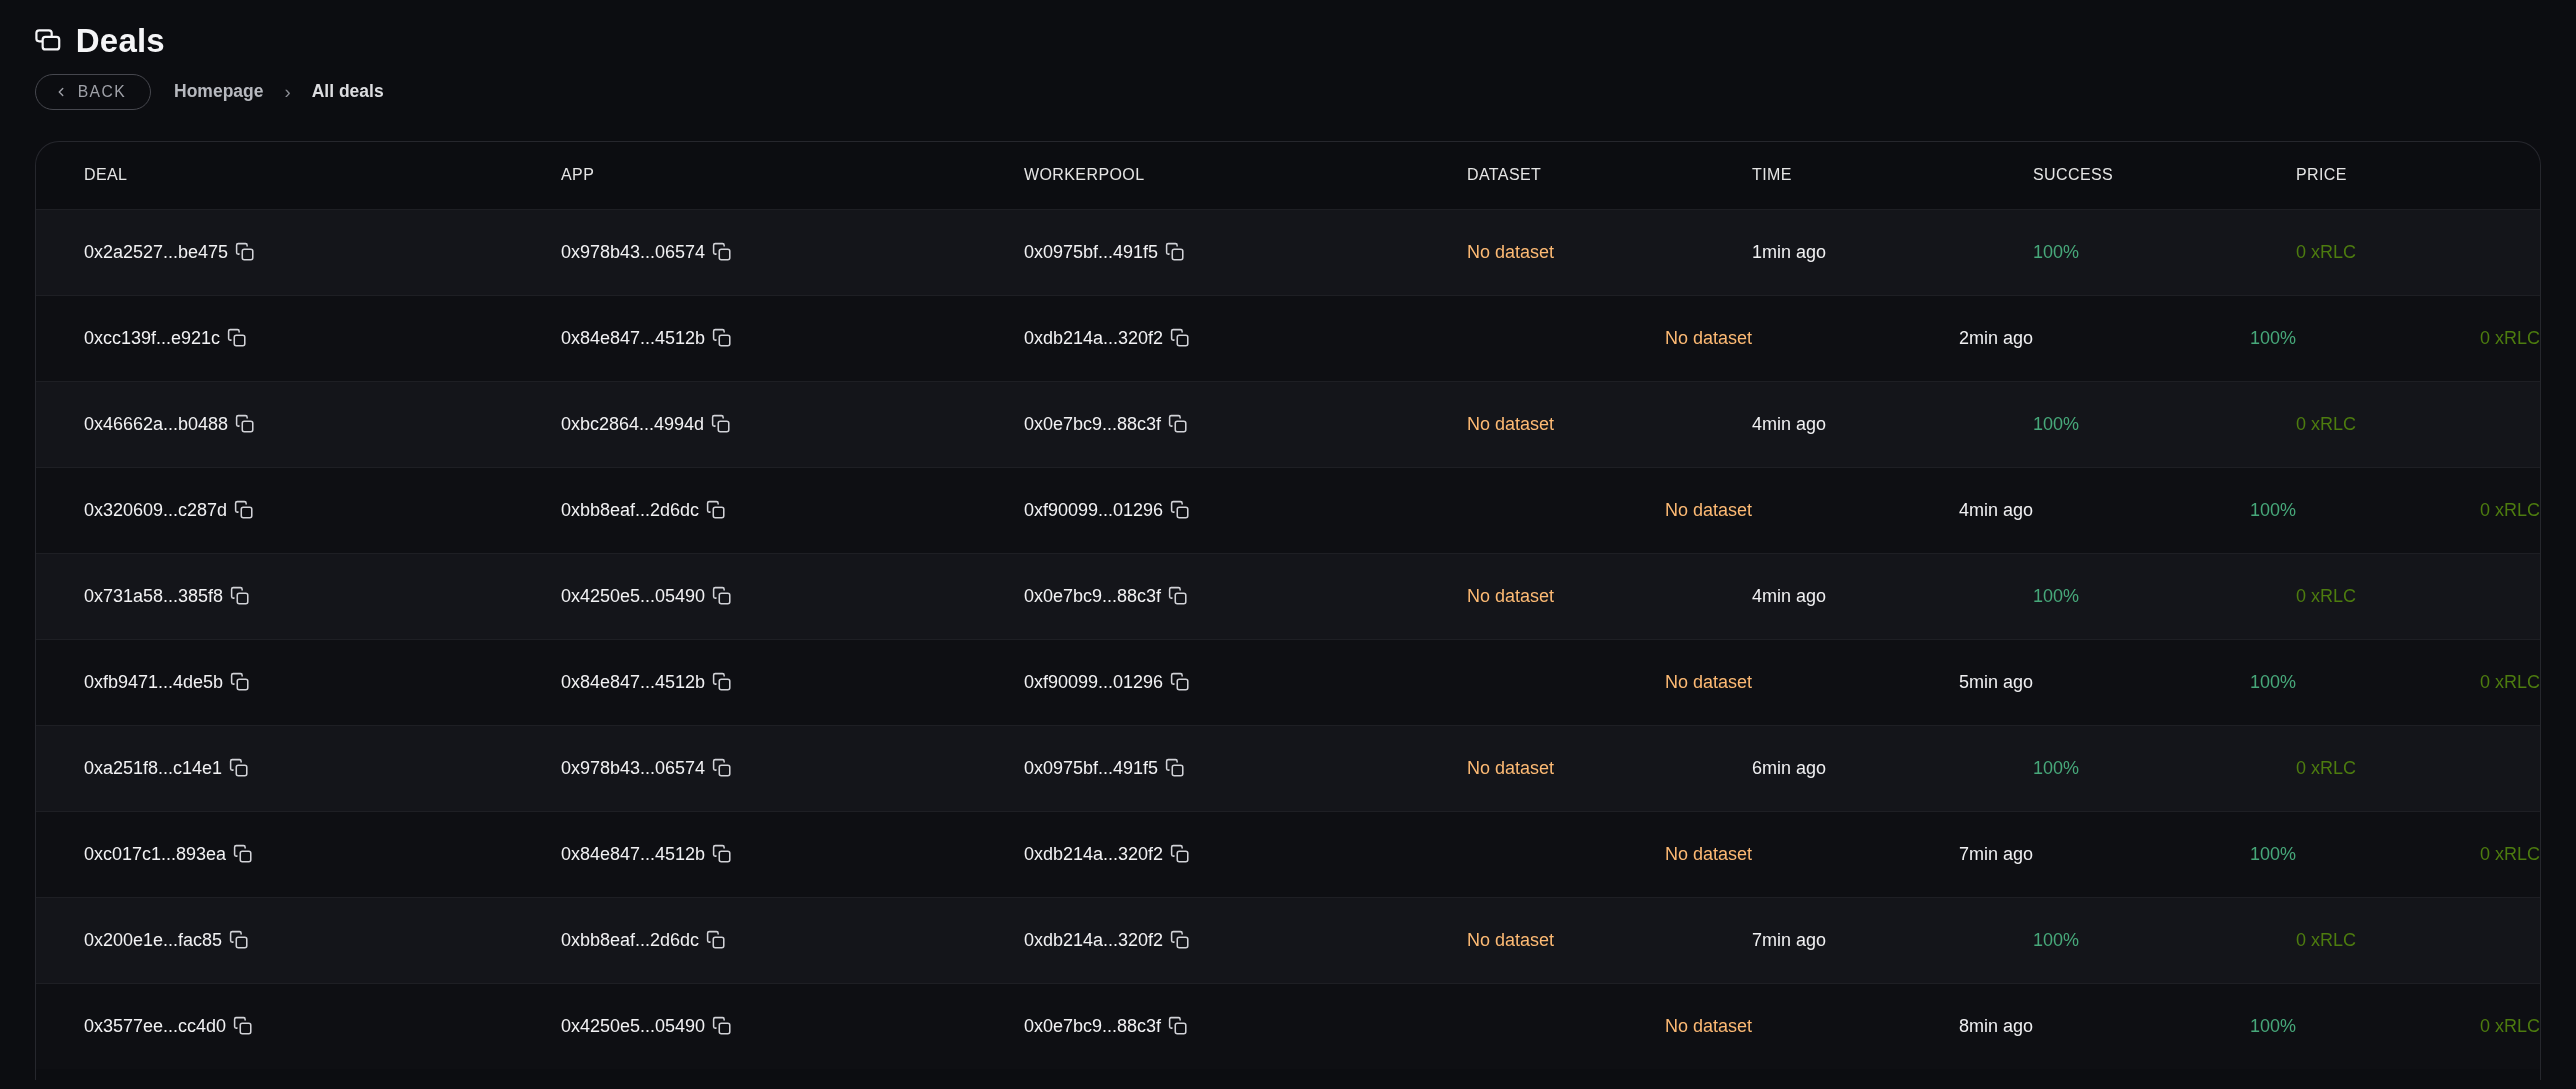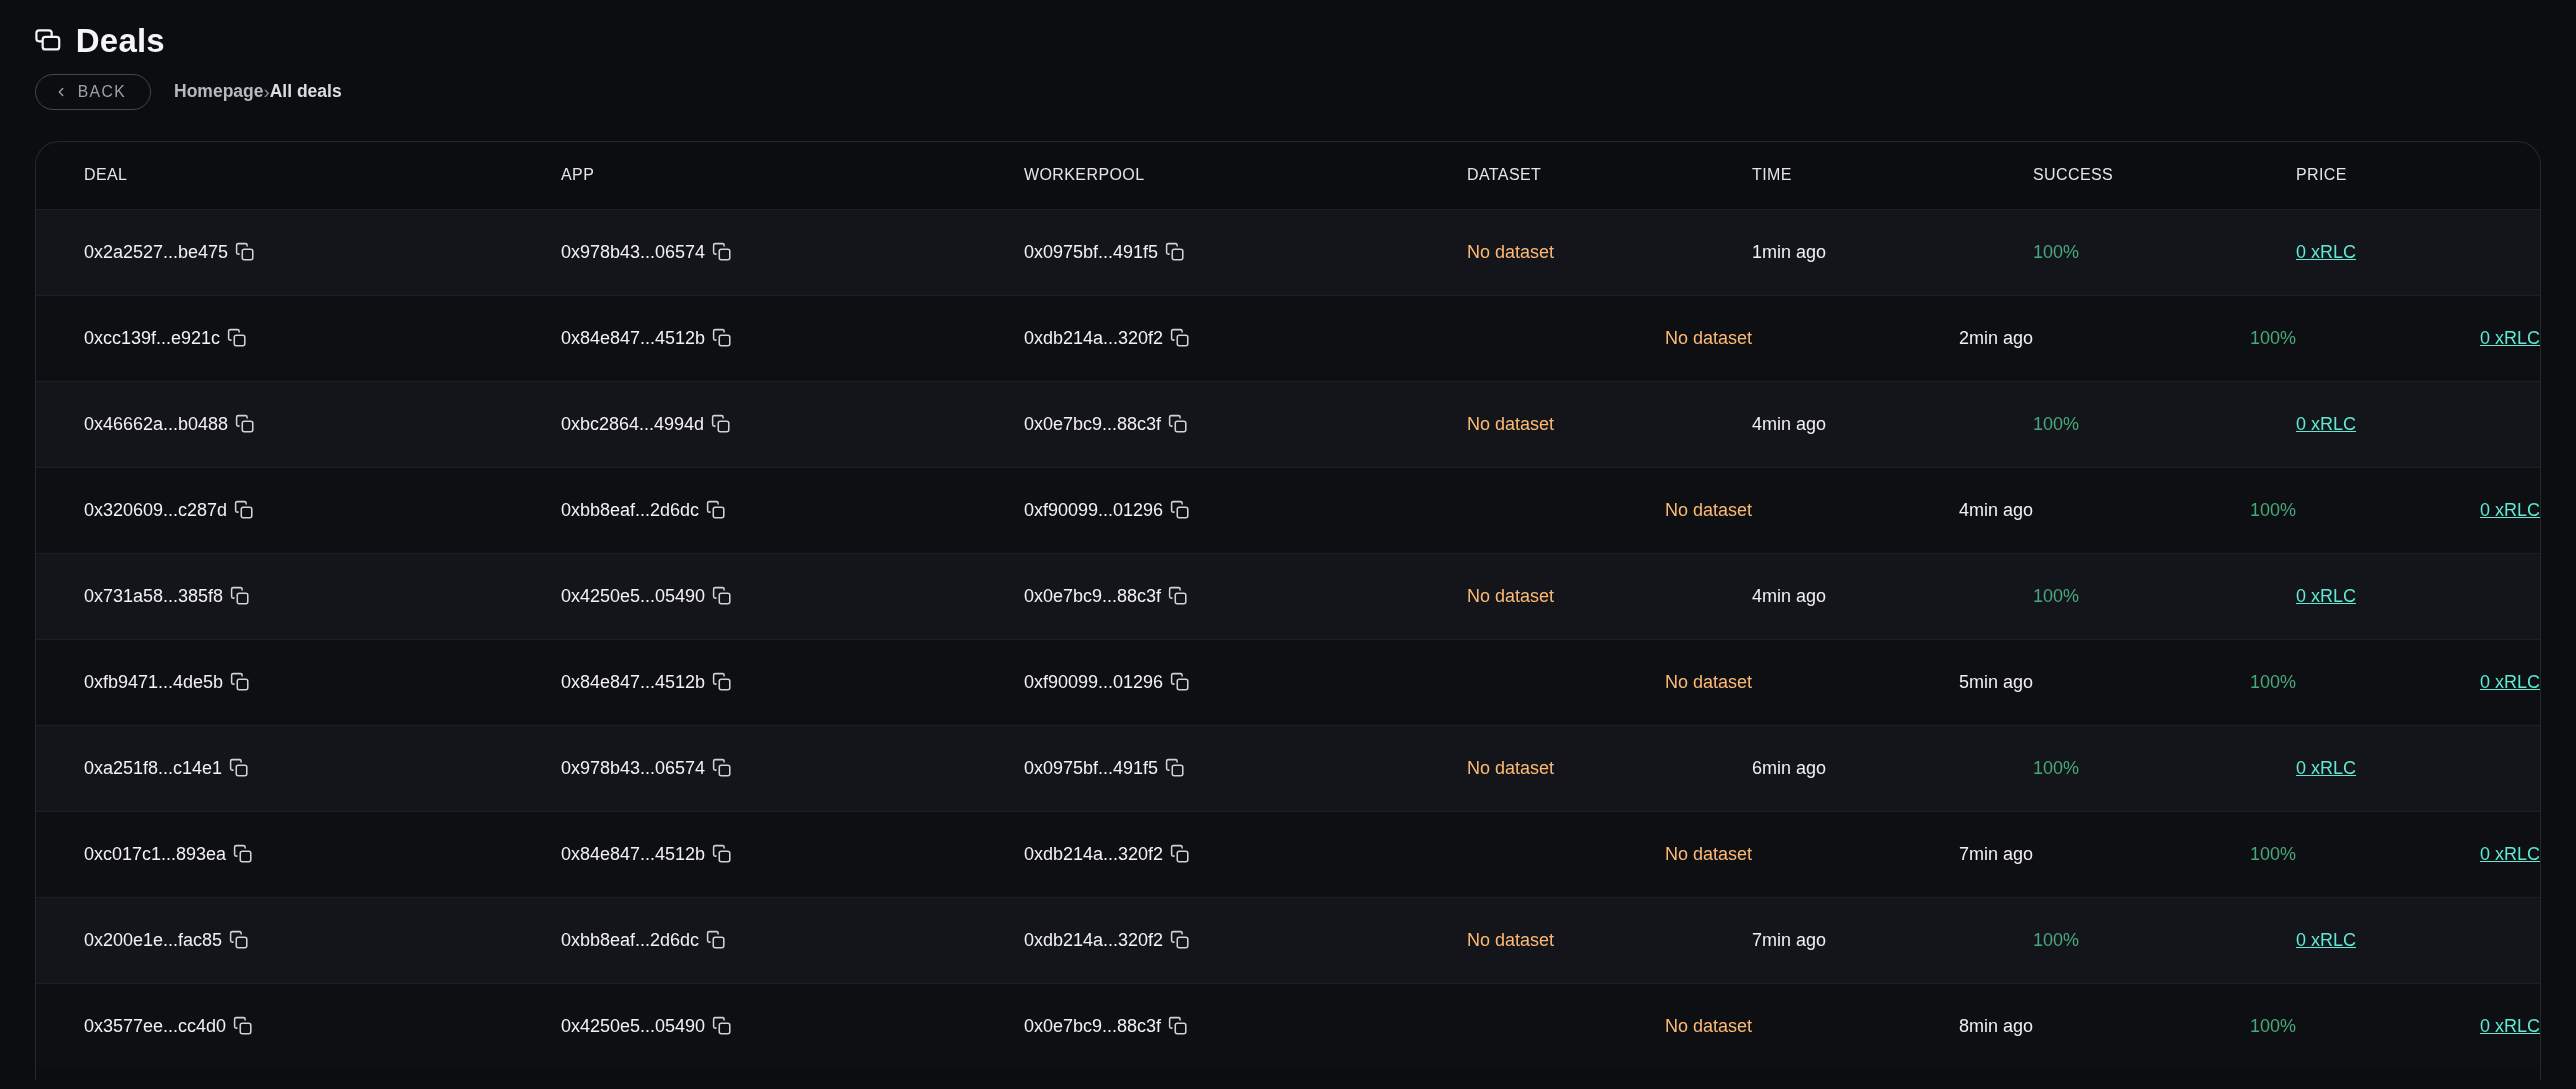--- a/index.html
+++ b/index.html
@@ -20,21 +20,21 @@
   
   .nav-row { margin-top: 16px; display: flex; align-items: center; gap: 23px; height: 37px; }
   .back-btn {
     display: inline-flex; align-items: center; gap: 10.2px;
     height: 36px; padding: 0 24px 0 17.5px;
     border: 0.9px solid #46474e; border-radius: 18.5px;
     background: transparent; color: #9fa1a8;
     font-family: "Liberation Sans", sans-serif;
     font-size: 15.7px; letter-spacing: 1.4px; cursor: pointer;
   }
-  .breadcrumb { display: flex; align-items: center; font-size: 17.5px; font-weight: 700; }
+  .breadcrumb { display: flex; align-items: center; gap: 21px; font-size: 17.5px; font-weight: 700; }
   .crumb-home { color: #b7b9bf; cursor: pointer; }
   .crumb-sep { color: #8c8e95; font-weight: 400; font-size: 18.5px; }
   .crumb-current { color: #dcdde0; }
 
   
   .table-card {
     margin-top: 30.5px;
     border: 0.9px solid #26272d; border-bottom: none;
     border-radius: 24px 24px 0 0;
     overflow: hidden;
@@ -50,21 +50,21 @@
   .row { height: 85px; border-top: 0.9px solid #1e1f24; font-size: 18px; }
   .row.odd  { background: #14151a; }
   .row.even { background: #0e0f13; text-align: right; }
 
   .hash-cell { display: flex; align-items: center; gap: 7px; color: #f2f2f4; }
   .hash-link { cursor: pointer; }
   .copy-btn { background: none; border: none; padding: 0; margin: 0; display: inline-flex; cursor: pointer; }
   .cell-muted { color: #fdba74; }
   .cell-time { color: #f0f0f2; }
   .cell-success { color: #47a87a; }
-  .cell-price { color: #5eead4; text-decoration: underline; }
+  .cell-price { color: #4d7c0f; }
 </style>
 </head>
 <body>
 
 <div class="page">
 
   <div class="title-row">
     <span class="title-icon">
       <svg width="26" height="23" viewBox="0 0 28 25" fill="none">
         <rect x="1.4" y="1.4" width="16.6" height="12" rx="3" stroke="#f5f5f7" stroke-width="2.4"></rect>

